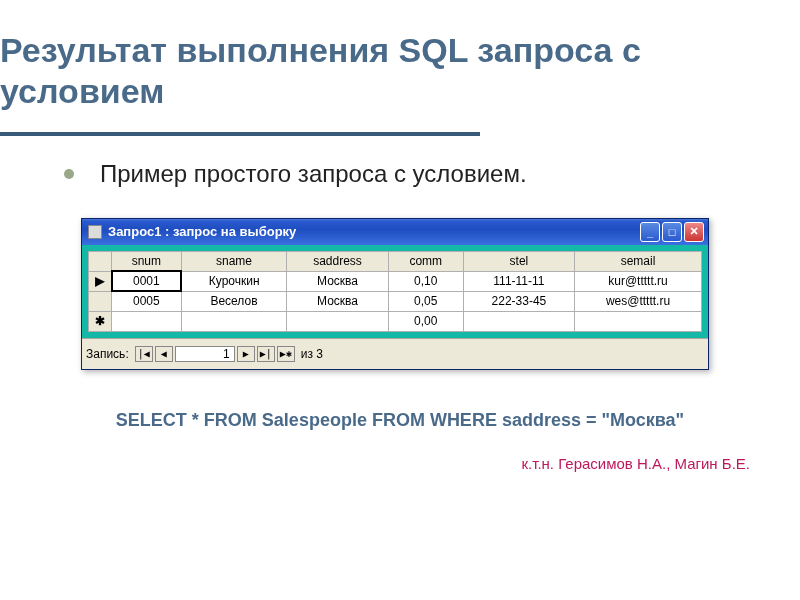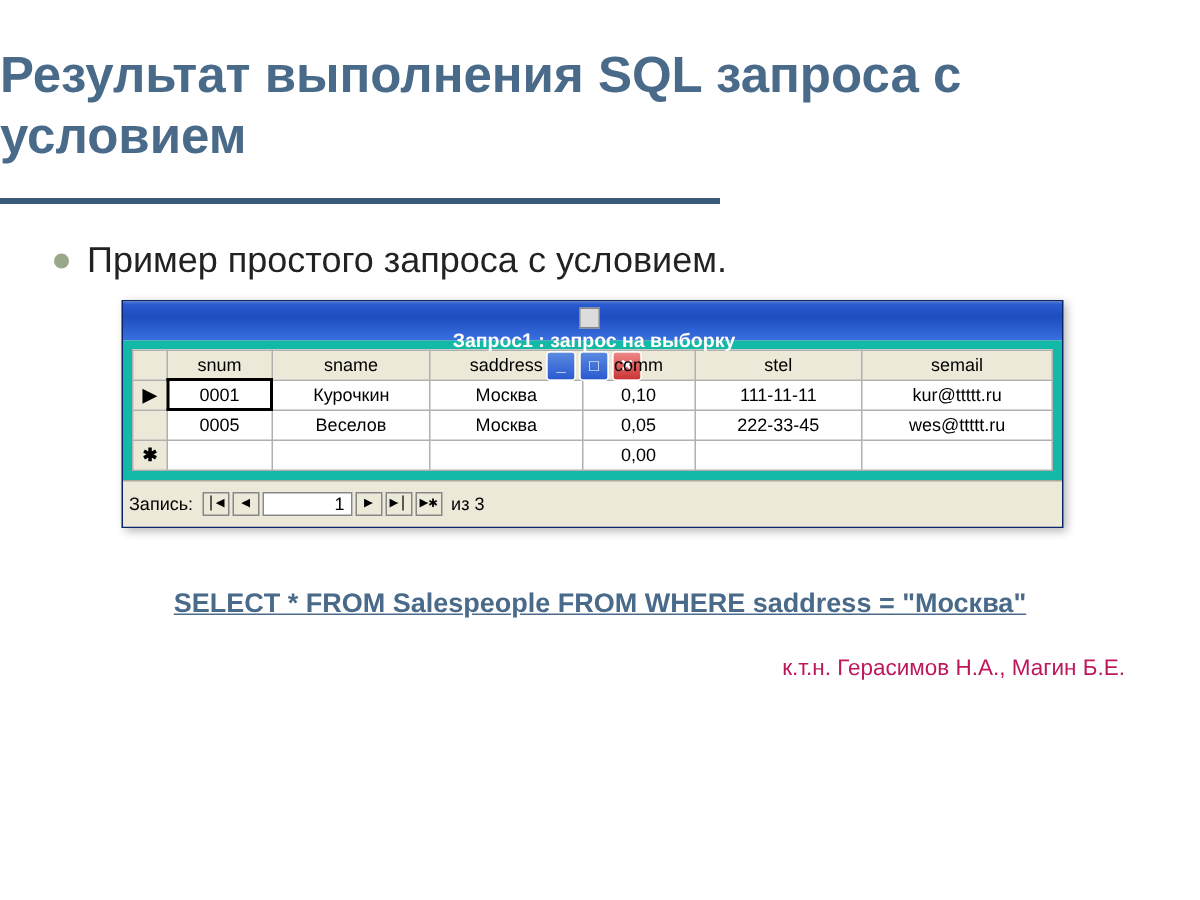--- a/index.html
+++ b/index.html
@@ -25,23 +25,23 @@
   }
   .rule {
     height: 4px;
     background: #3a5a7a;
     margin: 0 0 24px 0;
     width: 60%;
   }
   .bullet-row {
     display: flex;
     align-items: center;
-    gap: 12px;
-    padding-left: 36px;
-    margin-bottom: 12px;
+    gap: 26px;
+    padding-left: 64px;
+    margin-bottom: 30px;
   }
   .bullet-dot {
     width: 10px; height: 10px;
     background: #9aa88a;
     border-radius: 50%;
     flex: 0 0 auto;
   }
   .bullet-text {
     font-size: 24px;
     color: #222;
@@ -57,21 +57,20 @@
     left: -5px;
     width: 628px;
   }
   .titlebar {
     background: linear-gradient(to bottom, #4a79d8 0%, #2a5ad0 8%, #1e4dbf 40%, #3a70e0 100%);
     color: #fff;
     display: flex;
     align-items: center;
     padding: 4px 4px 4px 6px;
     height: 26px;
-    flex-direction: column;
   }
   .tbicon {
     width: 14px; height: 14px;
     background: #dcdcdc;
     border: 1px solid #888;
     margin-right: 6px;
     flex: 0 0 auto;
   }
   .titlebar-text {
     font-weight: bold;
@@ -144,21 +143,20 @@
     text-align: right;
     padding-right: 4px;
   }
   .count { margin-left: 4px; }
   .sql {
     text-align: center;
     color: #4a6a8a;
     font-size: 18px;
     font-weight: bold;
     margin: 40px auto 0;
-    text-decoration: underline;
   }
   .footer {
     text-align: right;
     color: #be185d;
     font-size: 15px;
     padding-right: 50px;
     margin-top: 24px;
   }
 </style>
 </head>

